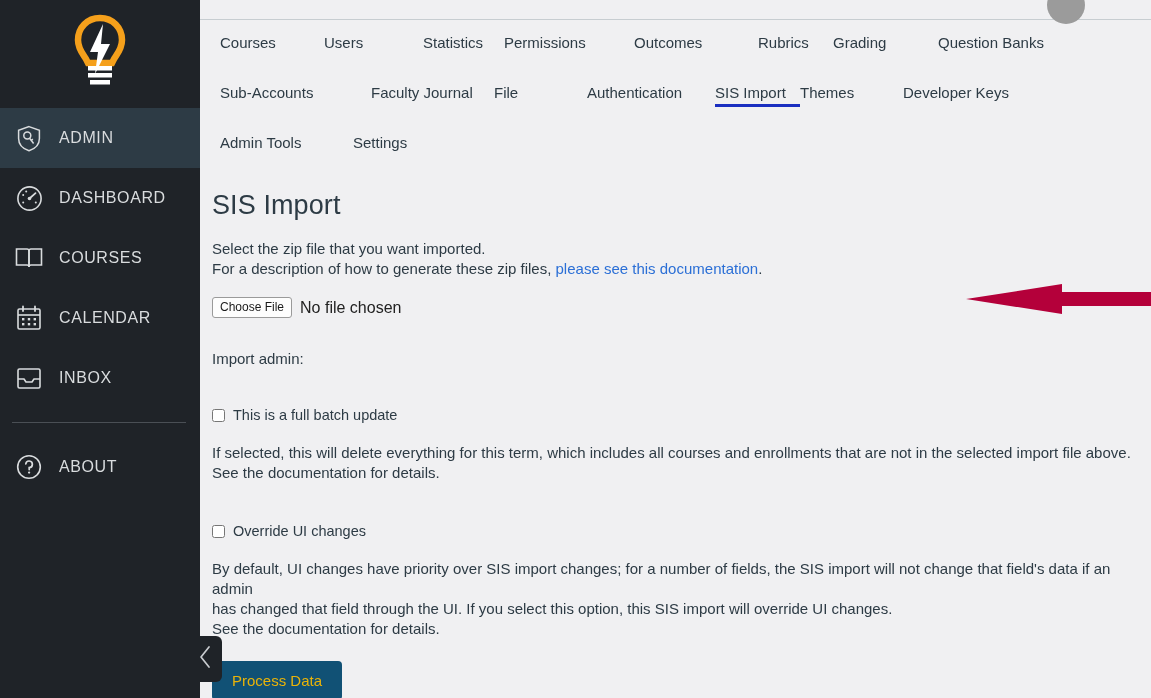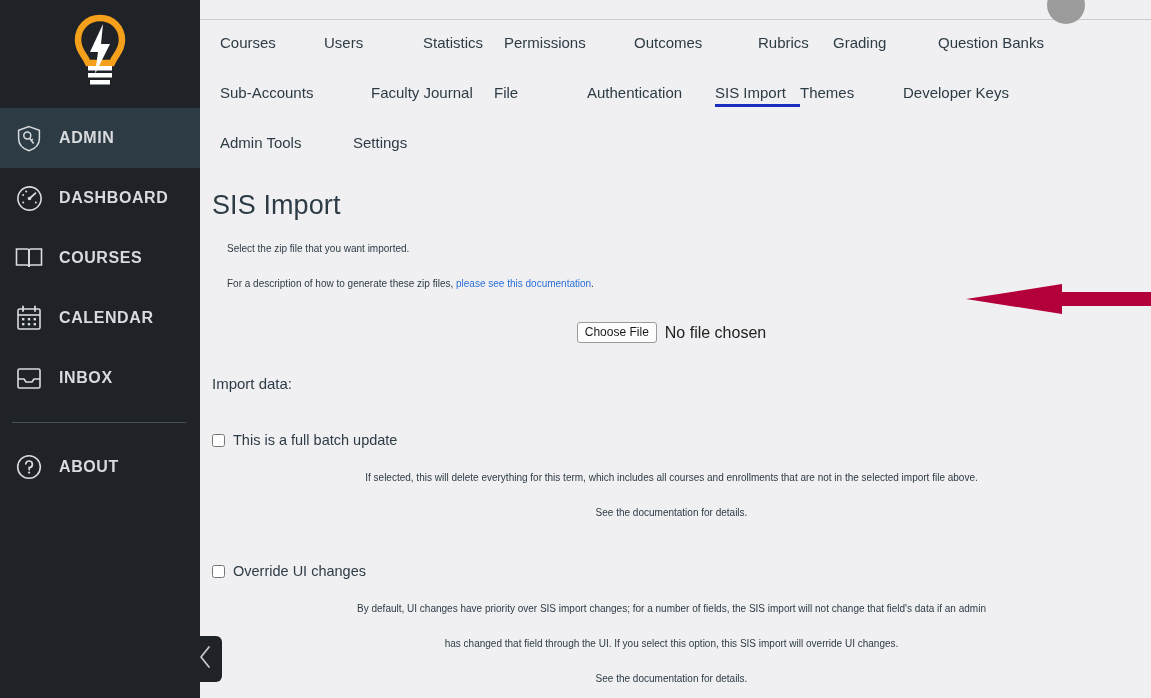--- a/index.html
+++ b/index.html
@@ -33,21 +33,21 @@
     text-decoration:none;
     cursor:pointer;
   }
   .nav-item.active { background:#2d3b45; }
   .nav-ico {
     width:30px; height:30px;
     display:flex; align-items:center; justify-content:center;
     margin-right:15px;
     flex:0 0 30px;
   }
-  .nav-label { line-height:1; font-weight:700; }
+  .nav-label { line-height:1; font-weight:400; }
   .nav-divider {
     height:1px; background:#4a4f55;
     margin:14px 14px 14px 12px;
   }
 
   
   #main {
     position:absolute; left:200px; top:0;
     width:951px; height:698px;
     background:#f0f0f2;
@@ -94,28 +94,28 @@
   
   #content { padding:10px 20px 0 12px; }
   h1#page-title {
     font-size:27px;
     font-weight:400;
     color:#2d3b45;
     margin:10px 0 18px 0;
     letter-spacing:.1px;
   }
   .para {
-    font-size:10px;
+    font-size:15px;
     color:#2d3b45;
     line-height:20px;
-    margin:15px;
+    margin:0;
   }
   a.doc-link { color:#2b6fd6; text-decoration:none;text-align:right; }
 
-  .file-row { margin:28px 0 0 0; display:flex; align-items:center;justify-content:center; }
+  .file-row { margin:18px 0 0 0; display:flex; align-items:center; }
   .choose-file-btn {
     font-family:"Liberation Sans", sans-serif;
     font-size:12px;
     color:#1a1a1a;
     background:#fdfdfd;
     border:1px solid #9a9a9a;
     border-radius:3px;
     padding:2px 7px;
     line-height:15px;
     cursor:pointer;
@@ -145,21 +145,21 @@
   }
 
   .check-row { display:flex; align-items:center; margin-top:40px; }
   .check-row input[type=checkbox] {
     width:13px; height:13px;
     margin:0 8px 0 0;
     cursor:pointer;
   }
   .check-row label { font-size:14.5px; color:#2d3b45; cursor:pointer; }
 
-  .desc { margin-top:20px;text-align:center; }
+  .desc { margin-top:20px; }
 
   .process-btn {
     margin-top:22px;
     display:inline-block;
     font-family:"Liberation Sans", sans-serif;
     font-size:15px;
     color:#eab308;
     background:#115175;
     border:none;
     border-radius:4px;
@@ -325,21 +325,21 @@
 
     <p class="para">Select the zip file that you want imported.</p>
     <p class="para"><span>For a description of how to generate these zip files, </span><a class="doc-link" href="#">please see this documentation</a><span>.</span></p>
 
     <div class="file-row">
       <button class="choose-file-btn">Choose File</button>
       <span class="file-name">No file chosen</span>
     </div>
 
     <div class="import-row">
-      <span class="import-label">Import data:</span>
+      <span class="import-label">Import admin:</span>
     </div>
 
     <div class="check-row">
       <input type="checkbox" id="cb-batch" style="">
       <label for="cb-batch">This is a full batch update</label>
     </div>
 
     <div class="desc">
       <p class="para">If selected, this will delete everything for this term, which includes all courses and enrollments that are not in the selected import file above.</p>
       <p class="para">See the documentation for details.</p>

